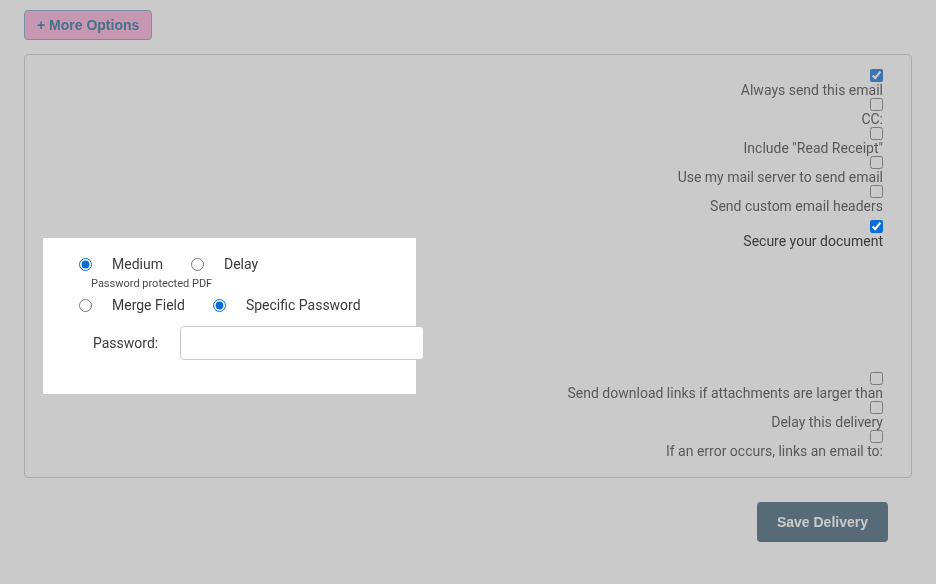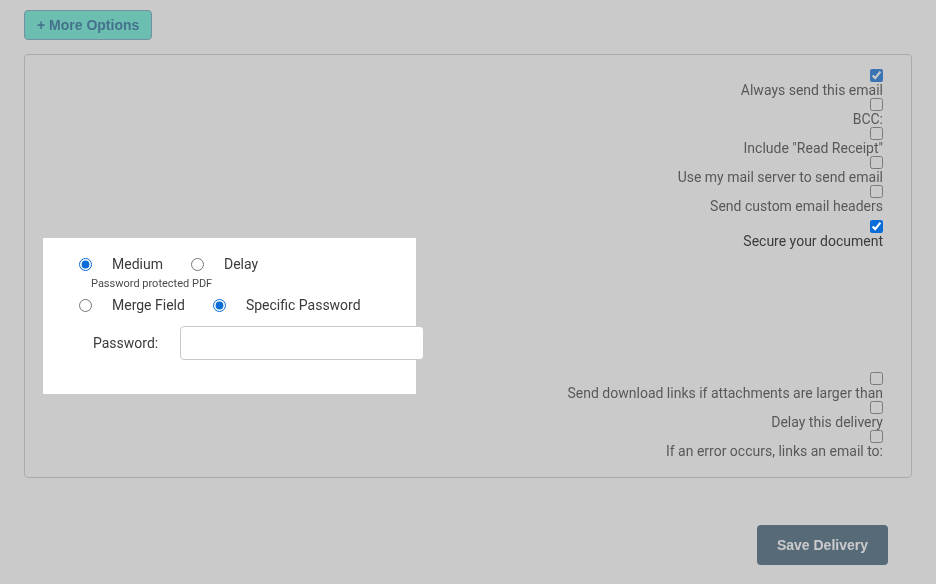--- a/index.html
+++ b/index.html
@@ -22,21 +22,21 @@
     padding: 10px 24px 24px 24px;
   }
   .more-btn {
     display: inline-block;
     border: 1px solid #6b9bb8;
     border-radius: 4px;
     padding: 6px 12px;
     font-size: 14px;
     font-weight: 600;
     color: #196795;
-    background: #5eead4;
+    background: #f9a8d4;
     cursor: pointer;
     margin-bottom: 14px;
   }
   .panel {
     border: 1px solid #c9c9c9;
     border-radius: 4px;
     background: #fff;
     padding: 14px 28px 18px 28px;
   }
   .row {
@@ -105,21 +105,20 @@
   }
   .save-btn {
     background: #3a5a73;
     color: #fff;
     border: none;
     border-radius: 4px;
     padding: 12px 20px;
     font-size: 14px;
     font-weight: 600;
     cursor: pointer;
-    margin-top: 23px;
   }
   .highlight {
     position: absolute;
     left: 43px;
     top: 238px;
     width: 373px;
     height: 156px;
     background: #fff;
     z-index: 8;
     pointer-events: none;
@@ -131,25 +130,25 @@
 <div class="content">
   <button class="more-btn">+ More Options</button>
 
   <div class="panel">
 
     <div class="row">
       <input type="checkbox" checked="" style="">
       <span>Always send this email</span>
     </div>
 
-
-    <div class="row">
-      <input type="checkbox" style="">
-      <span>BCC:</span>
-    </div>
+    <div class="row">
+      <input type="checkbox" style="">
+      <span>CC:</span>
+    </div>
+
 
     <div class="row">
       <input type="checkbox" style="">
       <span>Include "Read Receipt"</span>
     </div>
 
     <div class="row">
       <input type="checkbox" style="">
       <span>Use my mail server to send email</span>
     </div>

